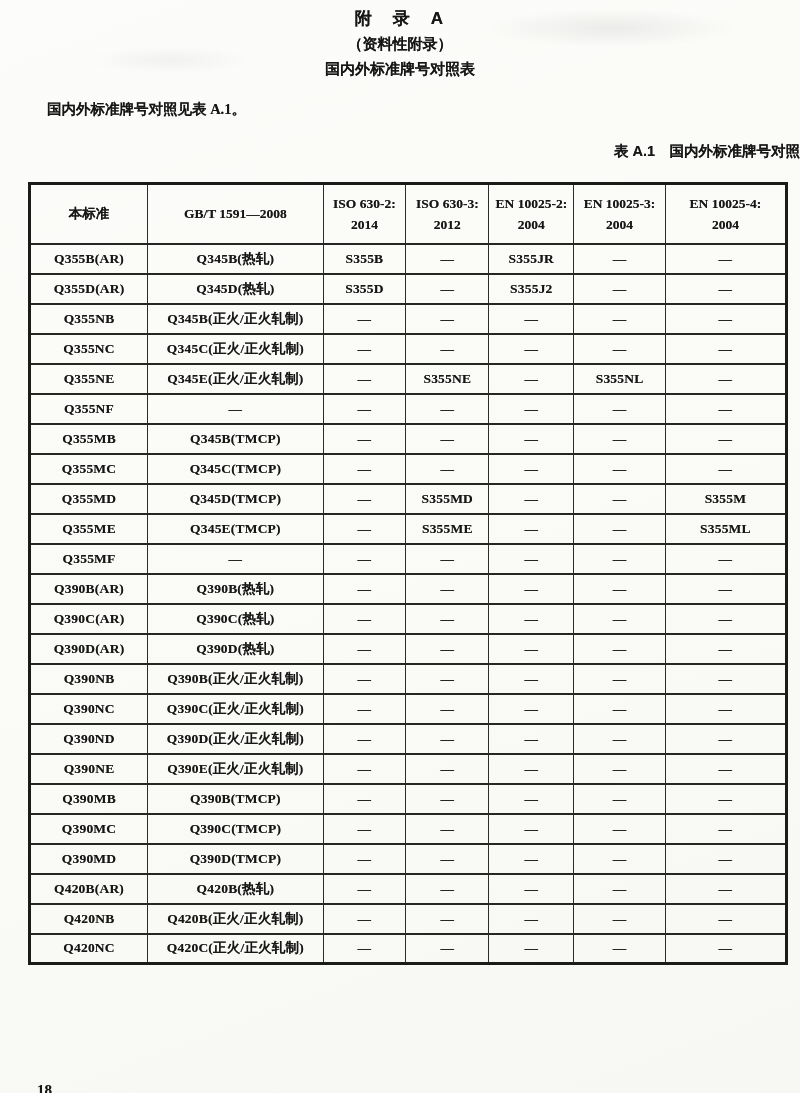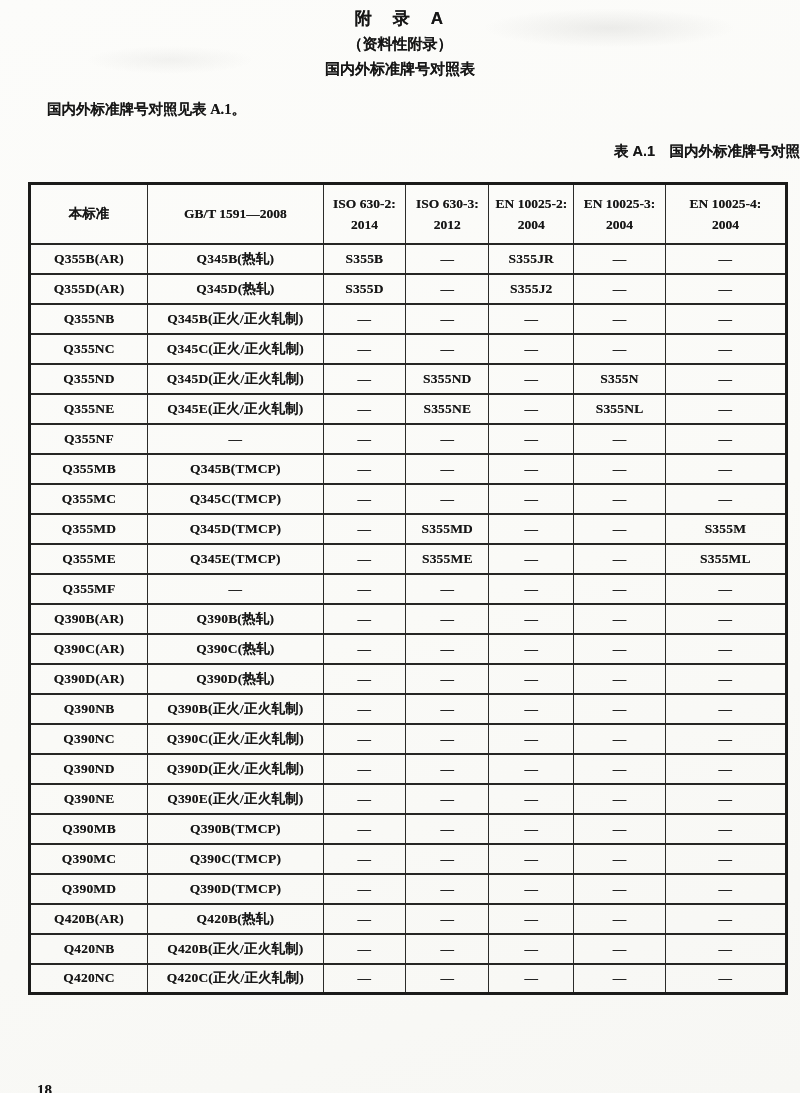--- a/index.html
+++ b/index.html
@@ -177,29 +177,20 @@
         <tr>
           <td>Q355NC</td>
           <td>Q345C(正火/正火轧制)</td>
           <td>—</td>
           <td>—</td>
           <td>—</td>
           <td>—</td>
           <td>—</td>
         </tr>
         <tr>
-          <td>Q355ND</td>
-          <td>Q345D(正火/正火轧制)</td>
-          <td>—</td>
-          <td>S355ND</td>
-          <td>—</td>
-          <td>S355N</td>
-          <td>—</td>
-        </tr>
-        <tr>
           <td>Q355NE</td>
           <td>Q345E(正火/正火轧制)</td>
           <td>—</td>
           <td>S355NE</td>
           <td>—</td>
           <td>S355NL</td>
           <td>—</td>
         </tr>
         <tr>
           <td>Q355NF</td>

